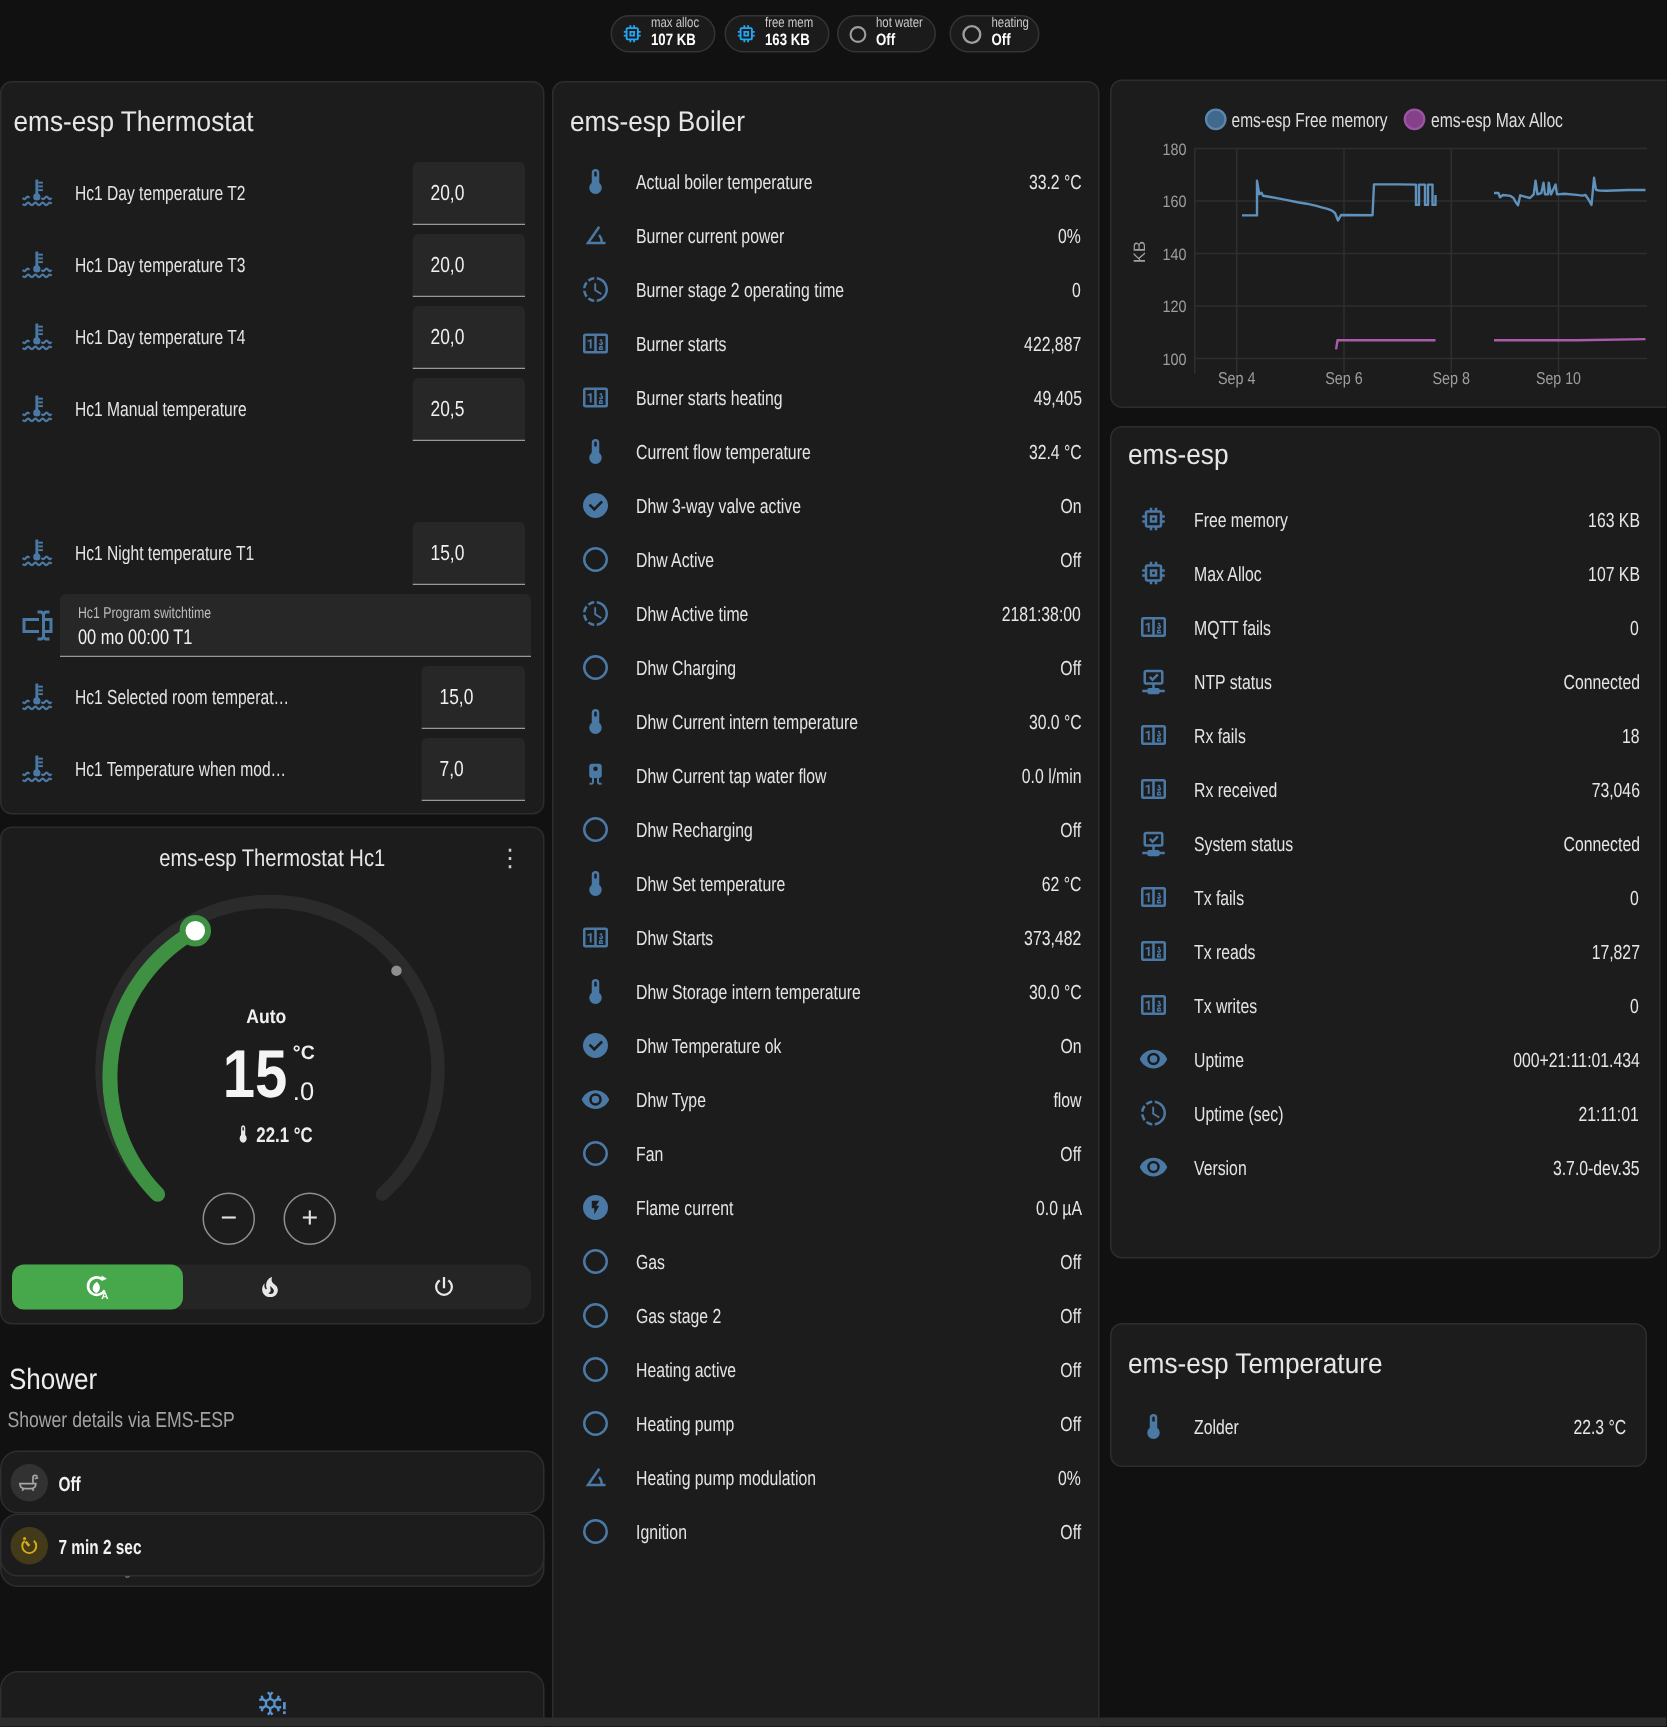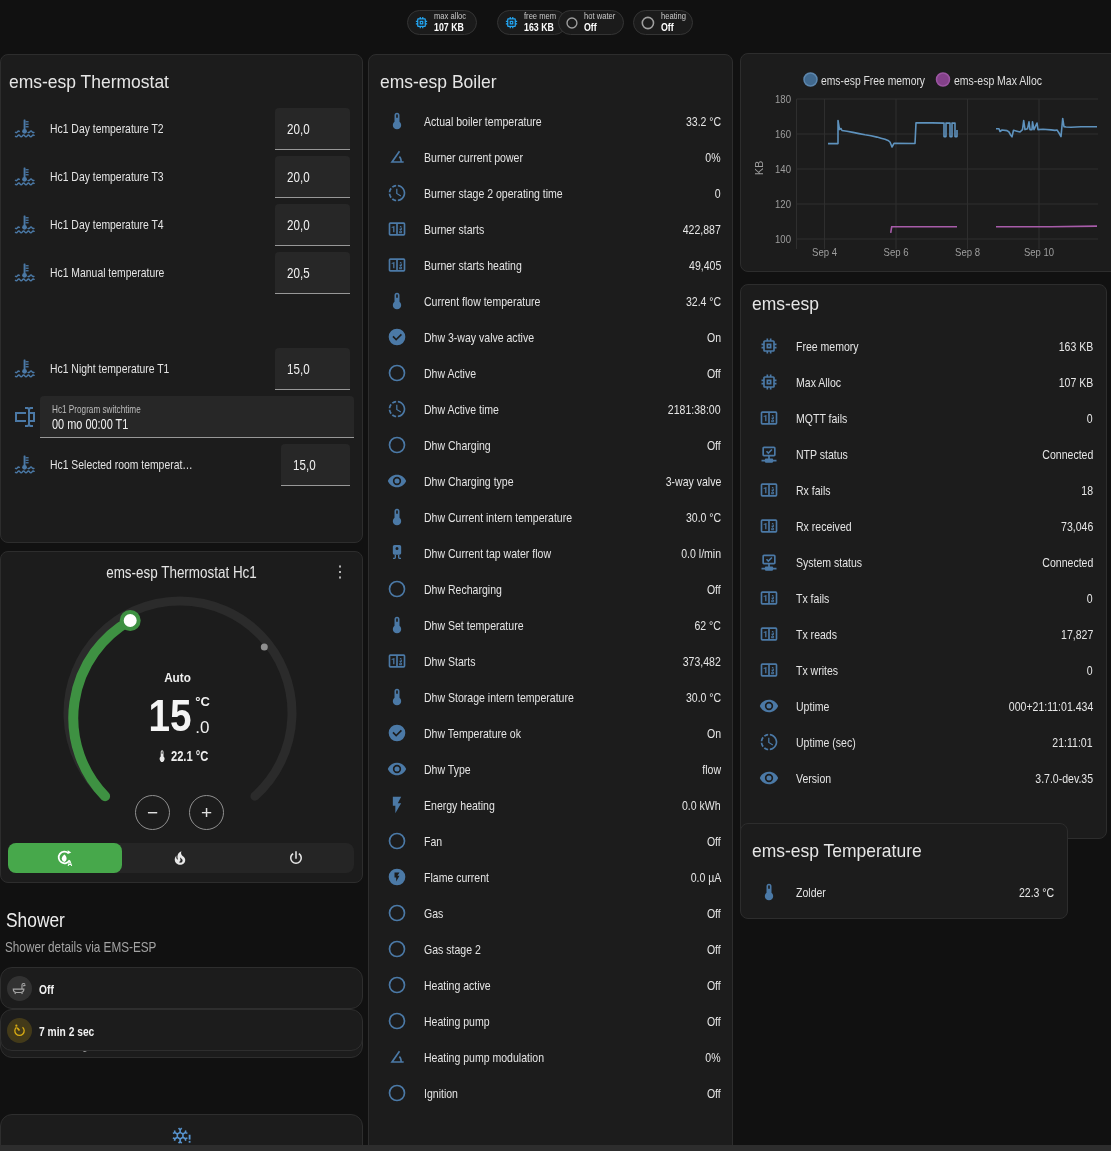--- a/index.html
+++ b/index.html
@@ -42,21 +42,21 @@
 </style></head><body>
 <div class="badge" style="left:407px;width:70px">
     <svg viewBox="0 0 24 24" style="width:15px;height:15px;fill:#23a5f1;">
       <path d="M17,17H7V7H17M21,11V9H19V7C19,5.89 18.1,5 17,5H15V3H13V5H11V3H9V5H7C5.89,5 5,5.89 5,7V9H3V11H5V13H3V15H5V17C5,18.1 5.89,19 7,19H9V21H11V19H13V21H15V19H17C18.1,19 19,18.1 19,17V15H21V13H19V11M13,13H11V11H13M15,9H9V15H15V9Z"></path>
     </svg>
     <div style="margin-left:5px">
       <div class="blbl">max alloc</div>
       <div class="bval">107 KB</div>
     </div>
   </div>
-<div class="badge" style="left:497px;width:70px">
+<div class="badge" style="left:483px;width:70px">
     <svg viewBox="0 0 24 24" style="width:15px;height:15px;fill:#23a5f1;">
       <path d="M17,17H7V7H17M21,11V9H19V7C19,5.89 18.1,5 17,5H15V3H13V5H11V3H9V5H7C5.89,5 5,5.89 5,7V9H3V11H5V13H3V15H5V17C5,18.1 5.89,19 7,19H9V21H11V19H13V21H15V19H17C18.1,19 19,18.1 19,17V15H21V13H19V11M13,13H11V11H13M15,9H9V15H15V9Z"></path>
     </svg>
     <div style="margin-left:5px">
       <div class="blbl">free mem</div>
       <div class="bval">163 KB</div>
     </div>
   </div>
 <div class="badge" style="left:558px;width:66px">
     <svg viewBox="0 0 24 24" style="width:16px;height:16px">
@@ -174,20 +174,36 @@
           <rect x="12.5" y="6.6" width="3.1" height="1.3"></rect>
           <rect x="12.5" y="9.1" width="3.1" height="1.3"></rect>
           <circle cx="11.55" cy="14.3" r="2.4"></circle>
           <path d="M2.2,14.9 q1.1,1.6 2.2,0 t2.2,0" fill="none" stroke-width="1.5" stroke="#4b79a6"></path>
           <path d="M14.7,14.9 q1.1,1.6 2.2,0 t2.2,0 t2.2,0" fill="none" stroke-width="1.5" stroke="#4b79a6"></path>
           <path d="M2.2,18.9 q1.2,1.7 2.4,0 t2.4,0 t2.4,0 t2.4,0 t2.4,0 t2.4,0 t2.4,0 t2.4,0" fill="none" stroke-width="1.5" stroke="#4b79a6"></path>
         </svg></span>
       <span class="lname">Hc1 Selected room temperat…</span>
       <div class="nbox" style="left:279.5px;width:69.5px">
         <span>15,0</span>
+      </div>
+    </div>
+<div class="nrow" style="top:434px">
+      <span class="lic"><svg viewBox="0 0 24 24" style="width:24px;height:24px;fill:#4b79a6;">
+          <rect x="10.6" y="2.6" width="1.9" height="10.4" rx="0.5"></rect>
+          <rect x="12.5" y="4.1" width="3.1" height="1.3"></rect>
+          <rect x="12.5" y="6.6" width="3.1" height="1.3"></rect>
+          <rect x="12.5" y="9.1" width="3.1" height="1.3"></rect>
+          <circle cx="11.55" cy="14.3" r="2.4"></circle>
+          <path d="M2.2,14.9 q1.1,1.6 2.2,0 t2.2,0" fill="none" stroke-width="1.5" stroke="#4b79a6"></path>
+          <path d="M14.7,14.9 q1.1,1.6 2.2,0 t2.2,0 t2.2,0" fill="none" stroke-width="1.5" stroke="#4b79a6"></path>
+          <path d="M2.2,18.9 q1.2,1.7 2.4,0 t2.4,0 t2.4,0 t2.4,0 t2.4,0 t2.4,0 t2.4,0 t2.4,0" fill="none" stroke-width="1.5" stroke="#4b79a6"></path>
+        </svg></span>
+      <span class="lname">Hc1 Temperature when mod…</span>
+      <div class="nbox" style="left:279.5px;width:69.5px">
+        <span>7,0</span>
       </div>
     </div>
 </div>
 <div class="card" style="left:0;top:551px;width:363px;height:332px">
 <div style="position:absolute;top:12px;left:0;width:100%;text-align:center;font-size:16px;color:#e6e6e6;transform:scaleX(.84)">ems-esp Thermostat Hc1</div>
 <div style="position:absolute;top:10px;right:14px;font-size:16px;color:#cfcfcf;letter-spacing:0">⋮</div>
 <svg style="position:absolute;left:0;top:20px;width:363px;height:282px" viewBox="0 0 363 282">
 <path d="M 104.1 224.2 A 112.0 112.0 0 1 1 253.9 224.2" fill="none" stroke="#2b2b2b" stroke-width="9" stroke-linecap="round"></path>
 <path d="M 104.1 224.2 A 112.0 112.0 0 0 1 129.2 48.5" fill="none" stroke="#3e9142" stroke-width="10" stroke-linecap="round"></path>
 <circle cx="129.2" cy="48.5" r="8.5" fill="#fff" stroke="#3e9142" stroke-width="4"></circle>
@@ -360,29 +376,20 @@
           <svg viewBox="0 0 24 24" style="width:20px;height:20px;fill:#4b79a6;">
             <path d="M12,20A8,8 0 0,1 4,12A8,8 0 0,1 12,4A8,8 0 0,1 20,12A8,8 0 0,1 12,20M12,2A10,10 0 0,0 2,12A10,10 0 0,0 12,22A10,10 0 0,0 22,12A10,10 0 0,0 12,2Z"></path>
           </svg>
         </span>
         <span class="ename">Dhw Charging</span>
         <span class="eval">Off</span>
       </div>
 <div class="erow" style="padding-right:11px">
         <span class="ric">
           <svg viewBox="0 0 24 24" style="width:20px;height:20px;fill:#4b79a6;">
-            <path d="M12,9A3,3 0 0,0 9,12A3,3 0 0,0 12,15A3,3 0 0,0 15,12A3,3 0 0,0 12,9M12,17A5,5 0 0,1 7,12A5,5 0 0,1 12,7A5,5 0 0,1 17,12A5,5 0 0,1 12,17M12,4.5C7,4.5 2.73,7.61 1,12C2.73,16.39 7,19.5 12,19.5C17,19.5 21.27,16.39 23,12C21.27,7.61 17,4.5 12,4.5Z"></path>
-          </svg>
-        </span>
-        <span class="ename">Dhw Charging type</span>
-        <span class="eval">3-way valve</span>
-      </div>
-<div class="erow" style="padding-right:11px">
-        <span class="ric">
-          <svg viewBox="0 0 24 24" style="width:20px;height:20px;fill:#4b79a6;">
             <path d="M15,13V5A3,3 0 0,0 12,2A3,3 0 0,0 9,5V13A5,5 0 1,0 15,13M12,4A1,1 0 0,1 13,5V8H11V5A1,1 0 0,1 12,4Z"></path>
           </svg>
         </span>
         <span class="ename">Dhw Current intern temperature</span>
         <span class="eval">30.0 °C</span>
       </div>
 <div class="erow" style="padding-right:11px">
         <span class="ric">
           <svg viewBox="0 0 24 24" style="width:20px;height:20px;fill:#4b79a6;">
             <path fill-rule="evenodd" d="M9,2.5H15C16.1,2.5 17,3.4 17,4.5V12C17,13.1 16.1,14 15,14H9C7.9,14 7,13.1 7,12V4.5C7,3.4 7.9,2.5 9,2.5M12,4.7A1.8,1.8 0 0,0 10.2,6.5A1.8,1.8 0 0,0 12,8.3A1.8,1.8 0 0,0 13.8,6.5A1.8,1.8 0 0,0 12,4.7Z"></path>
@@ -439,29 +446,20 @@
         <span class="eval">On</span>
       </div>
 <div class="erow" style="padding-right:11px">
         <span class="ric">
           <svg viewBox="0 0 24 24" style="width:20px;height:20px;fill:#4b79a6;">
             <path d="M12,9A3,3 0 0,0 9,12A3,3 0 0,0 12,15A3,3 0 0,0 15,12A3,3 0 0,0 12,9M12,17A5,5 0 0,1 7,12A5,5 0 0,1 12,7A5,5 0 0,1 17,12A5,5 0 0,1 12,17M12,4.5C7,4.5 2.73,7.61 1,12C2.73,16.39 7,19.5 12,19.5C17,19.5 21.27,16.39 23,12C21.27,7.61 17,4.5 12,4.5Z"></path>
           </svg>
         </span>
         <span class="ename">Dhw Type</span>
         <span class="eval">flow</span>
-      </div>
-<div class="erow" style="padding-right:11px">
-        <span class="ric">
-          <svg viewBox="0 0 24 24" style="width:20px;height:20px;fill:#4b79a6;">
-            <path d="M7,2V13H10V22L17,10H13L17,2H7Z"></path>
-          </svg>
-        </span>
-        <span class="ename">Energy heating</span>
-        <span class="eval">0.0 kWh</span>
       </div>
 <div class="erow" style="padding-right:11px">
         <span class="ric">
           <svg viewBox="0 0 24 24" style="width:20px;height:20px;fill:#4b79a6;">
             <path d="M12,20A8,8 0 0,1 4,12A8,8 0 0,1 12,4A8,8 0 0,1 20,12A8,8 0 0,1 12,20M12,2A10,10 0 0,0 2,12A10,10 0 0,0 12,22A10,10 0 0,0 22,12A10,10 0 0,0 12,2Z"></path>
           </svg>
         </span>
         <span class="ename">Fan</span>
         <span class="eval">Off</span>
       </div>
@@ -678,21 +676,21 @@
         <span class="ric">
           <svg viewBox="0 0 24 24" style="width:20px;height:20px;fill:#4b79a6;">
             <path d="M12,9A3,3 0 0,0 9,12A3,3 0 0,0 12,15A3,3 0 0,0 15,12A3,3 0 0,0 12,9M12,17A5,5 0 0,1 7,12A5,5 0 0,1 12,7A5,5 0 0,1 17,12A5,5 0 0,1 12,17M12,4.5C7,4.5 2.73,7.61 1,12C2.73,16.39 7,19.5 12,19.5C17,19.5 21.27,16.39 23,12C21.27,7.61 17,4.5 12,4.5Z"></path>
           </svg>
         </span>
         <span class="ename">Version</span>
         <span class="eval">3.7.0-dev.35</span>
       </div>
 </div>
   </div>
-<div class="card" style="left:740px;top:823px;width:328px;height:96px">
+<div class="card" style="left:740px;top:882px;width:358px;height:96px">
 <div class="ctitle">ems-esp Temperature</div>
 <div style="position:absolute;top:50px;left:0;width:100%">
 <div class="erow" style="padding-right:13px">
         <span class="ric">
           <svg viewBox="0 0 24 24" style="width:20px;height:20px;fill:#4b79a6;">
             <path d="M15,13V5A3,3 0 0,0 12,2A3,3 0 0,0 9,5V13A5,5 0 1,0 15,13M12,4A1,1 0 0,1 13,5V8H11V5A1,1 0 0,1 12,4Z"></path>
           </svg>
         </span>
         <span class="ename">Zolder</span>
         <span class="eval">22.3 °C</span>

